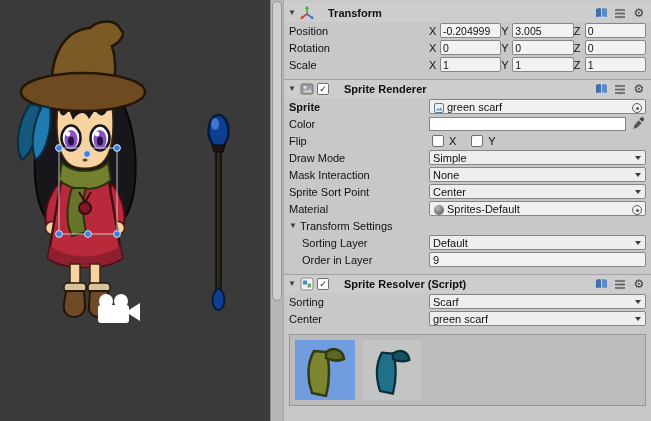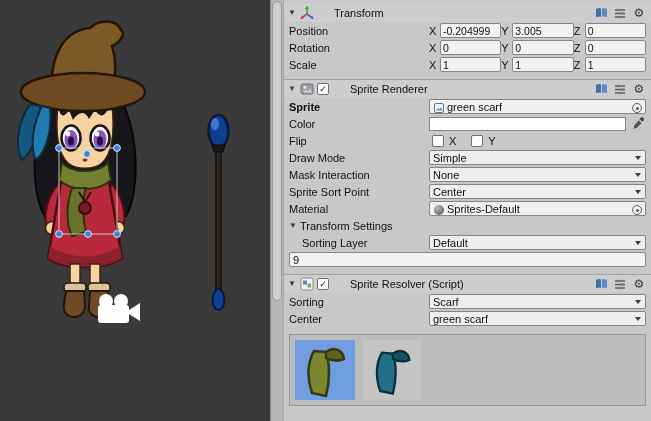--- a/index.html
+++ b/index.html
@@ -12,21 +12,21 @@
 
   
   .vscroll{position:absolute;left:270px;top:0;width:14px;height:421px;background:#b6b6b6;border-left:1px solid #8d8d8d;border-right:1px solid #a9a9a9}
   .vthumb{position:absolute;left:1px;top:1px;width:10px;height:300px;background:#cecece;border:1px solid #969696;border-radius:5px}
 
   
   .inspector{position:absolute;left:284px;top:0;width:367px;height:421px;background:#c8c8c8;padding-top:3px}
   .comp-header{display:flex;align-items:center;height:19px;padding:0 5px 0 4px;background:#cdcdcd;border-top:1px solid #a2a2a2}
   .comp-header.first{border-top:none}
   .fold{font-size:8px;color:#3c3c3c;width:11px;display:inline-block;line-height:1}
-  .ctitle{font-weight:normal;margin-left:19px;white-space:nowrap}
+  .ctitle{font-weight:bold;margin-left:13px;white-space:nowrap}
   .cicon{width:16px;height:16px;display:flex;align-items:center;justify-content:center}
   .hspacer{flex:1}
   .hicon{margin-left:5px;display:flex;align-items:center;justify-content:center;width:14px;height:13px}
   .gearglyph{font-size:12px;color:#3a3a3a;line-height:1}
   .checkbox{width:12px;height:12px;background:#fdfdfd;border:1px solid #6f6f6f;border-radius:2px;display:flex;align-items:center;justify-content:center;font-size:9px;color:#1d1d1d;margin:0 2px 0 2px;flex:none}
   .checkbox.empty{color:transparent}
 
   .row{display:flex;align-items:center;height:17px;padding:0 5px}
   .lbl{width:140px;flex:none;white-space:nowrap;overflow:hidden}
   .lbl.bold{font-weight:bold}
@@ -335,20 +335,21 @@
 
     <div class="row">
       <span class="lbl indent">Sorting Layer</span>
       <span class="popup">
         <span>Default</span>
         <span class="arrow"></span>
       </span>
     </div>
 
     <div class="row">
+      <span class="lbl indent">Order in Layer</span>
       <input class="wide" spellcheck="false" value="9" style="">
     </div>
 
     <div class="section-gap"></div>
 
     <div class="comp-header">
       <span class="fold">▼</span>
       <span class="cicon">
         <svg width="14" height="14" viewBox="0 0 14 14">
             <rect x="1" y="1" width="12" height="12" rx="2" fill="#f2f2f2" stroke="#8a8a8a"></rect>

